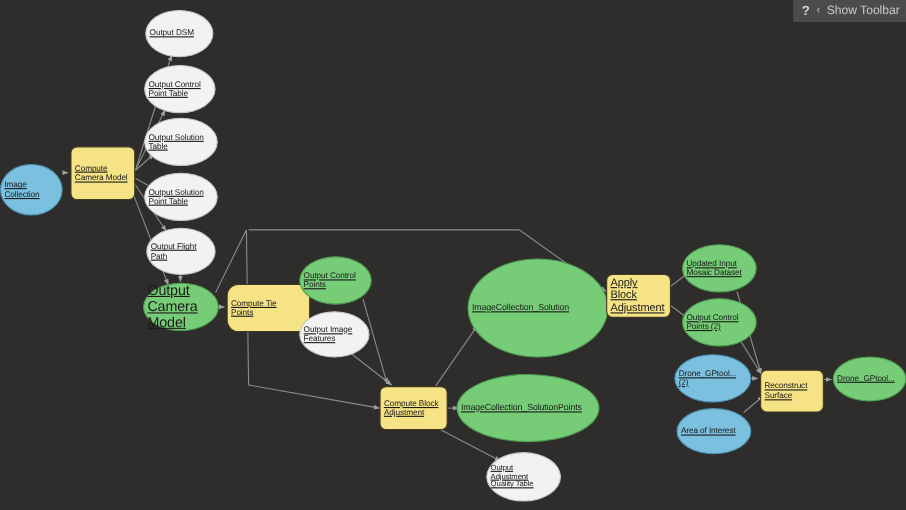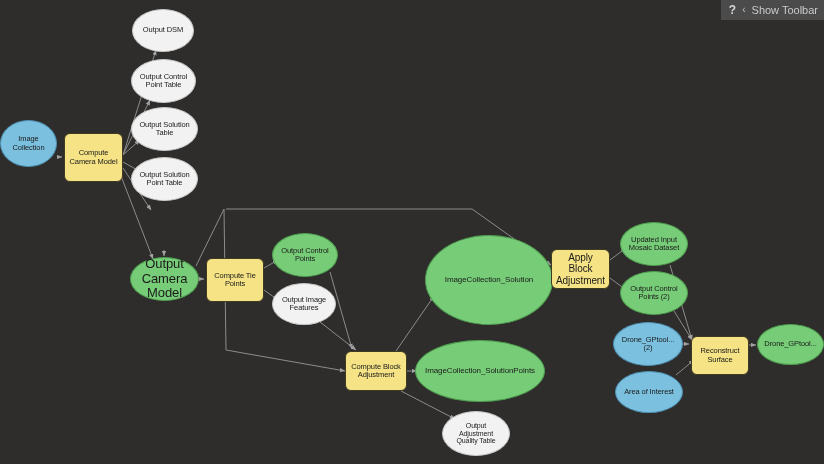--- a/index.html
+++ b/index.html
@@ -31,27 +31,27 @@
     width: 824px;
     height: 464px;
   }
 
   
   .node {
     position: absolute;
     display: flex;
     align-items: center;
     justify-content: center;
-    text-align: center;
     box-sizing: border-box;
     color: #1b1b1b;
     line-height: 1.12;
     letter-spacing: -0.1px;
     cursor: pointer;
     user-select: none;
+    text-decoration: underline;
   }
   .node .lbl {
     display: block;
     width: 100%;
     padding: 0 3px;
     box-sizing: border-box;
     white-space: pre-line;
   }
 
   .node.ellipse {
@@ -148,21 +148,21 @@
         <path d="M 610,278 L 626,290" fill="none" stroke="#8c8c8c" stroke-width="1" marker-end="url(#arrowhead)"></path>
         <path d="M 670,265 L 692,340" fill="none" stroke="#8c8c8c" stroke-width="1" marker-end="url(#arrowhead)"></path>
         <path d="M 674,311 L 692,340" fill="none" stroke="#8c8c8c" stroke-width="1" marker-end="url(#arrowhead)"></path>
         <path d="M 683,344 L 689,344" fill="none" stroke="#8c8c8c" stroke-width="1" marker-end="url(#arrowhead)"></path>
         <path d="M 676,375 L 694,360" fill="none" stroke="#8c8c8c" stroke-width="1" marker-end="url(#arrowhead)"></path>
         <path d="M 749,345 L 756,345" fill="none" stroke="#8c8c8c" stroke-width="1" marker-end="url(#arrowhead)"></path>
       </g>
   </svg>
 
   <div id="node-layer">
-      <div class="node ellipse data-in" style="left: 0px; top: 120px; width: 57px; height: 47px; font-size: 7.5px;">
+      <div class="node ellipse data-in" style="left: 0px; top: 149px; width: 57px; height: 47px; font-size: 7.5px;">
         <span class="lbl">Image
 Collection</span>
       </div>
       <div class="node rect tool" style="left: 64px; top: 133px; width: 59px; height: 49px; font-size: 7.5px;">
         <span class="lbl">Compute
 Camera Model</span>
       </div>
       <div class="node ellipse data-out" style="left: 132px; top: 9px; width: 62px; height: 43px; font-size: 7.5px;">
         <span class="lbl">Output DSM</span>
       </div>
@@ -171,25 +171,29 @@
 Point Table</span>
       </div>
       <div class="node ellipse data-out" style="left: 131px; top: 107px; width: 67px; height: 44px; font-size: 7.5px;">
         <span class="lbl">Output Solution
 Table</span>
       </div>
       <div class="node ellipse data-out" style="left: 131px; top: 157px; width: 67px; height: 44px; font-size: 7.5px;">
         <span class="lbl">Output Solution
 Point Table</span>
       </div>
+      <div class="node ellipse data-out" style="left: 133px; top: 207px; width: 63px; height: 43px; font-size: 7.5px;">
+        <span class="lbl">Output Flight
+Path</span>
+      </div>
       <div class="node ellipse data-derived" style="left: 130px; top: 257px; width: 69px; height: 44px; font-size: 13px;">
         <span class="lbl">Output Camera
 Model</span>
       </div>
-      <div class="node rect tool" style="left: 206px; top: 258px; width: 58px; height: 44px; font-size: 7.5px;">
+      <div class="node rect tool" style="left: 206px; top: 258px; width: 76px; height: 44px; font-size: 7.5px; border-radius: 11px;">
         <span class="lbl">Compute Tie
 Points</span>
       </div>
       <div class="node ellipse data-derived" style="left: 272px; top: 233px; width: 66px; height: 44px; font-size: 7.5px;">
         <span class="lbl">Output Control
 Points</span>
       </div>
       <div class="node ellipse data-out" style="left: 272px; top: 283px; width: 64px; height: 42px; font-size: 7.5px;">
         <span class="lbl">Output Image
 Features</span>

